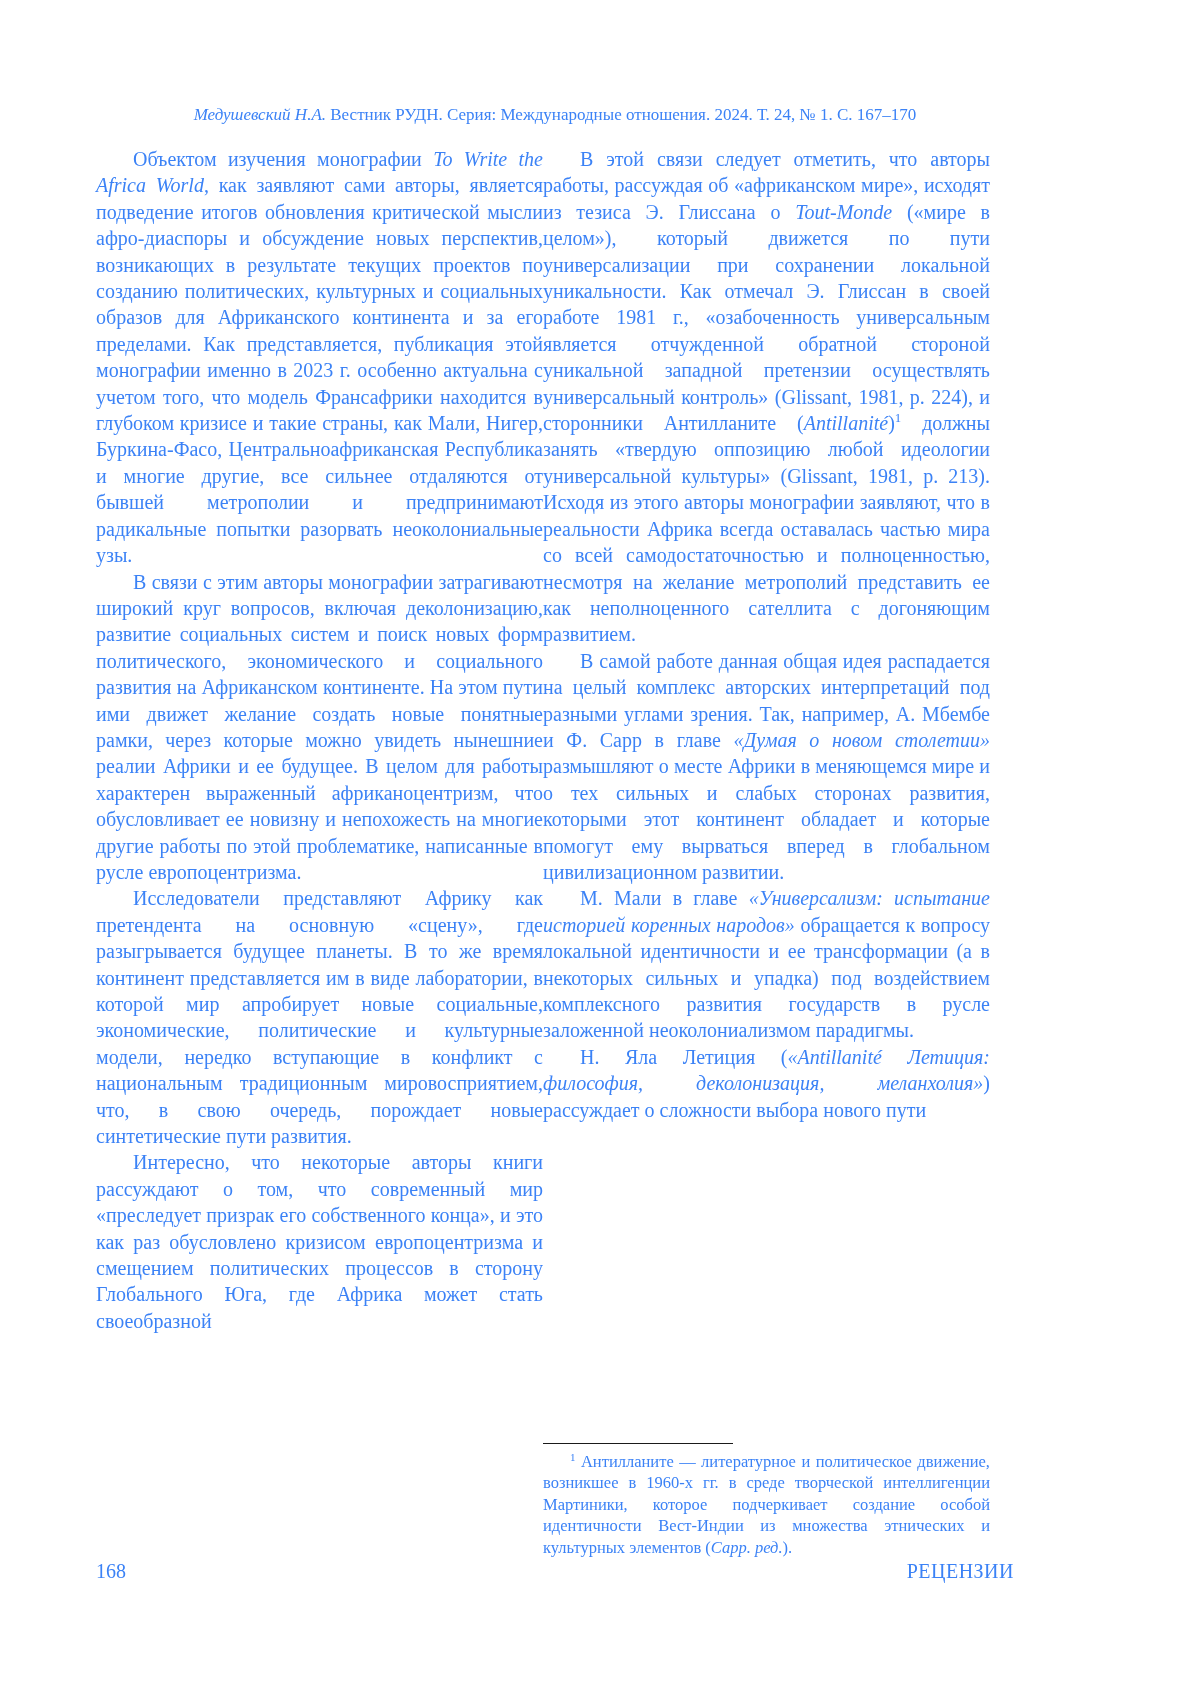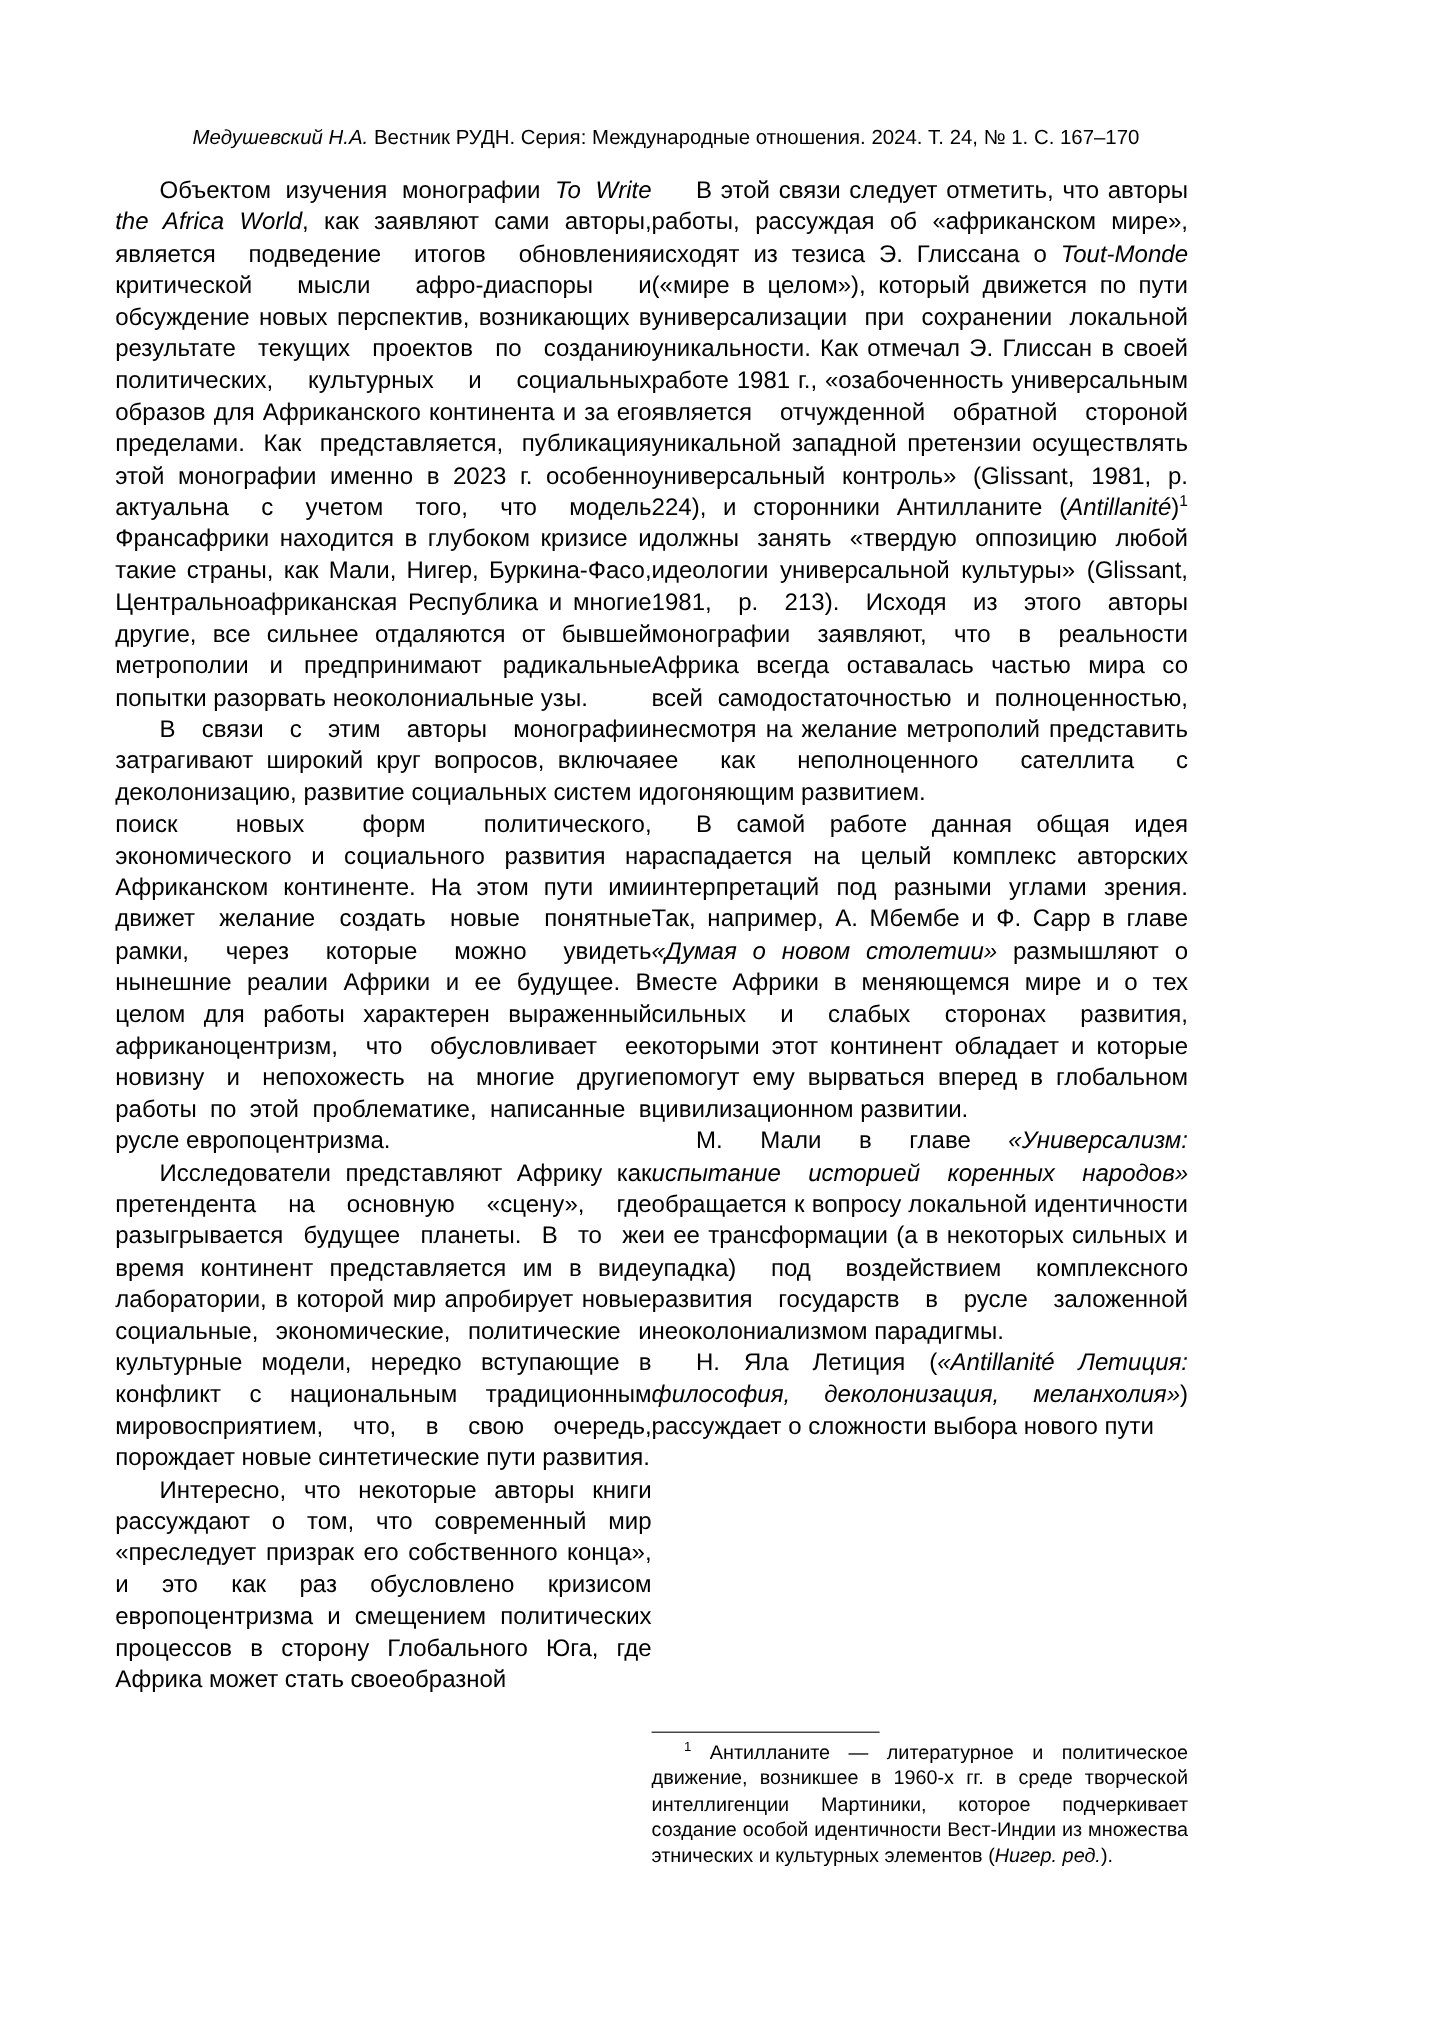--- a/index.html
+++ b/index.html
@@ -3,22 +3,22 @@
 <meta charset="utf-8">
 <style>
   html, body { margin: 0; padding: 0; }
   body { background: #e9e9e9; }
   .page {
     position: relative;
     width: 1200px;
     height: 1698px;
     margin: 0 auto;
     background: #ffffff;
-    font-family: Liberation Sans, sans-serif;
-    color: #000000;
+    font-family: Liberation Serif, serif;
+    color: #3b82f6;
     overflow: hidden;
   }
   .running-head {
     position: absolute;
     top: 104px;
     left: 96px;
     width: 918px;
     text-align: center;
     font-size: 17px;
     line-height: 22px;
@@ -105,20 +105,24 @@
     </div>
 
     <div class="col col-right">
       <p class="para indent"><span>В этой связи следует отметить, что авторы работы, рассуждая об «африканском мире», исходят из тезиса Э. Глиссана о </span><i>Tout-Monde</i><span> («мире в целом»), который движется по пути универсализации при сохранении локальной уникальности. Как отмечал Э. Глиссан в своей работе 1981 г., «озабоченность универсальным является отчужденной обратной стороной уникальной западной претензии осуществлять универсальный контроль» (Glissant, 1981, p. 224), и сторонники Антилланите (</span><i>Antillanité</i><span>)</span><sup>1</sup><span> должны занять «твердую оппозицию любой идеологии универсальной культуры» (Glissant, 1981, p. 213). Исходя из этого авторы монографии заявляют, что в реальности Африка всегда оставалась частью мира со всей самодостаточностью и полноценностью, несмотря на желание метрополий представить ее как неполноценного сателлита с догоняющим развитием.</span></p>
       <p class="para indent"><span>В самой работе данная общая идея распадается на целый комплекс авторских интерпретаций под разными углами зрения. Так, например, А. Мбембе и Ф. Сарр в главе </span><i>«Думая о новом столетии»</i><span> размышляют о месте Африки в меняющемся мире и о тех сильных и слабых сторонах развития, которыми этот континент обладает и которые помогут ему вырваться вперед в глобальном цивилизационном развитии.</span></p>
       <p class="para indent"><span>М. Мали в главе </span><i>«Универсализм: испытание историей коренных народов»</i><span> обращается к вопросу локальной идентичности и ее трансформации (а в некоторых сильных и упадка) под воздействием комплексного развития государств в русле заложенной неоколониализмом парадигмы.</span></p>
       <p class="para indent"><span>Н. Яла Летиция (</span><i>«Antillanité Летиция: философия, деколонизация, меланхолия»</i><span>) рассуждает о сложности выбора нового пути</span></p>
 
       <div class="footnote-block">
         <div class="footnote-rule"></div>
-        <p class="footnote-text"><sup>1</sup><span> Антилланите — литературное и политическое движение, возникшее в 1960-х гг. в среде творческой интеллигенции Мартиники, которое подчеркивает создание особой идентичности Вест-Индии из множества этнических и культурных элементов (</span><i>Нигер. ред.</i><span>).</span></p>
+        <p class="footnote-text"><sup>1</sup><span> Антилланите — литературное и политическое движение, возникшее в 1960-х гг. в среде творческой интеллигенции Мартиники, которое подчеркивает создание особой идентичности Вест-Индии из множества этнических и культурных элементов (</span><i>Сарр. ред.</i><span>).</span></p>
       </div>
     </div>
 
   </div>
 
+  <div class="page-footer">
+    <span>168</span>
+    <span class="section-label">РЕЦЕНЗИИ</span>
+  </div>
 
 </div>
 
 </body></html>

